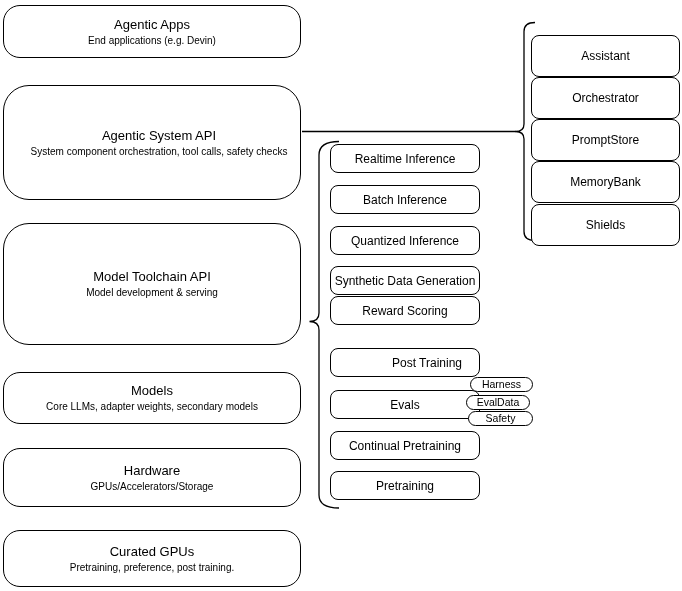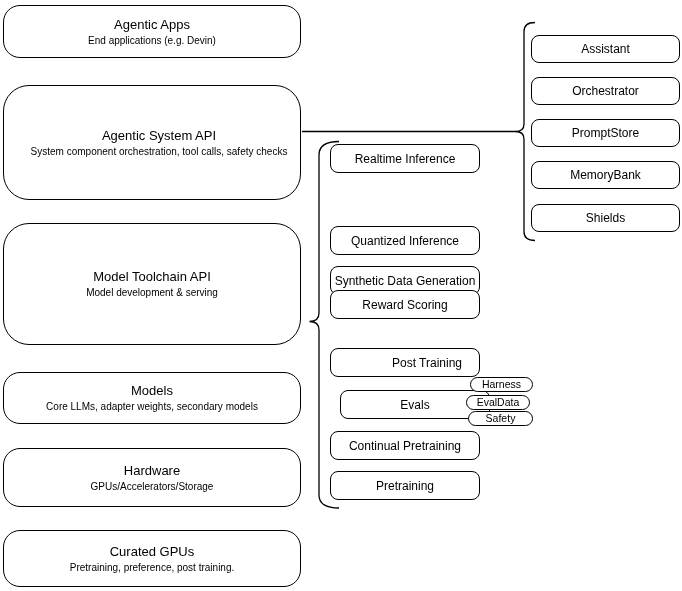--- a/index.html
+++ b/index.html
@@ -39,21 +39,21 @@
     border: 1.3px solid #000000;
     border-radius: 8px;
     background: #ffffff;
     display: flex;
     align-items: center;
     justify-content: center;
     font-size: 12px;
     text-align: center;
   }
   .mid { left: 330px; width: 150px; height: 29px; }
-  .right { left: 531px; width: 149px; height: 28px; }
+  .right { left: 531px; width: 149px; height: 42px; }
 
   .pill {
     position: absolute;
     box-sizing: border-box;
     border: 1.3px solid #000000;
     border-radius: 999px;
     background: #ffffff;
     display: flex;
     align-items: center;
     justify-content: center;
@@ -97,25 +97,26 @@
     <div class="title">Hardware</div>
     <div class="subtitle">GPUs/Accelerators/Storage</div>
   </div>
 
   <div class="lbox" style="top:530px; height:57px;">
     <div class="title">Curated GPUs</div>
     <div class="subtitle">Pretraining, preference, post training.</div>
   </div>
 
   <div class="node mid" style="top:144px;">Realtime Inference</div>
+  <div class="node mid" style="top:185px;">Batch Inference</div>
   <div class="node mid" style="top:226px;">Quantized Inference</div>
   <div class="node mid" style="top:266px;">Synthetic Data Generation</div>
-  <div class="node mid" style="top:290px;">Reward Scoring</div>
+  <div class="node mid" style="top:296px;">Reward Scoring</div>
   <div class="node mid" style="top:348px;padding-left:44px;">Post Training</div>
-  <div class="node mid" style="top:390px;margin-left:10px;">Evals</div>
+  <div class="node mid" style="top:390px;">Evals</div>
   <div class="node mid" style="top:431px;">Continual Pretraining</div>
   <div class="node mid" style="top:471px;">Pretraining</div>
 
   <div class="pill" style="left:470px; top:377px; width:63px;">Harness</div>
   <div class="pill" style="left:466px; top:394.5px; width:64px;">EvalData</div>
   <div class="pill" style="left:468px; top:411px; width:65px;">Safety</div>
 
   <div class="node right" style="top:35px;">Assistant</div>
   <div class="node right" style="top:77px;">Orchestrator</div>
   <div class="node right" style="top:119px;">PromptStore</div>

